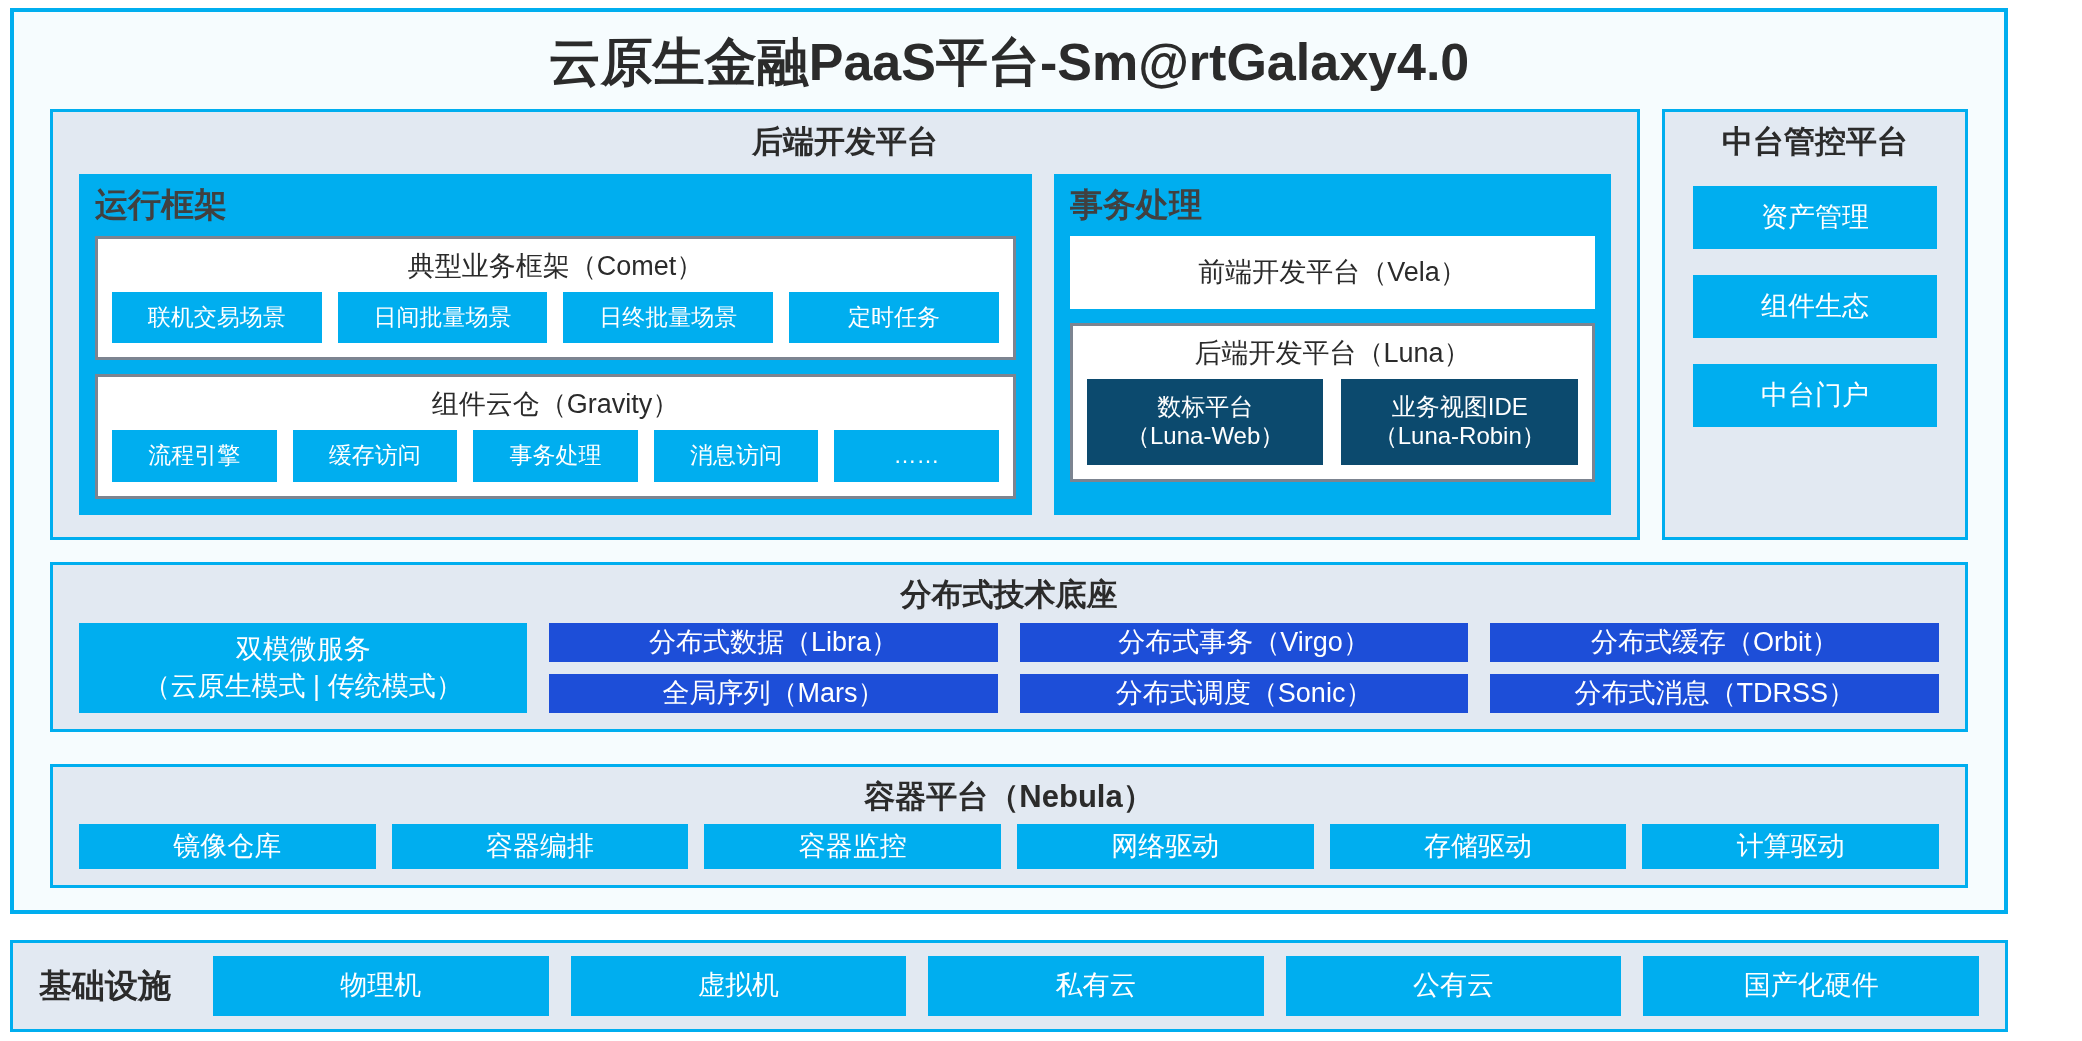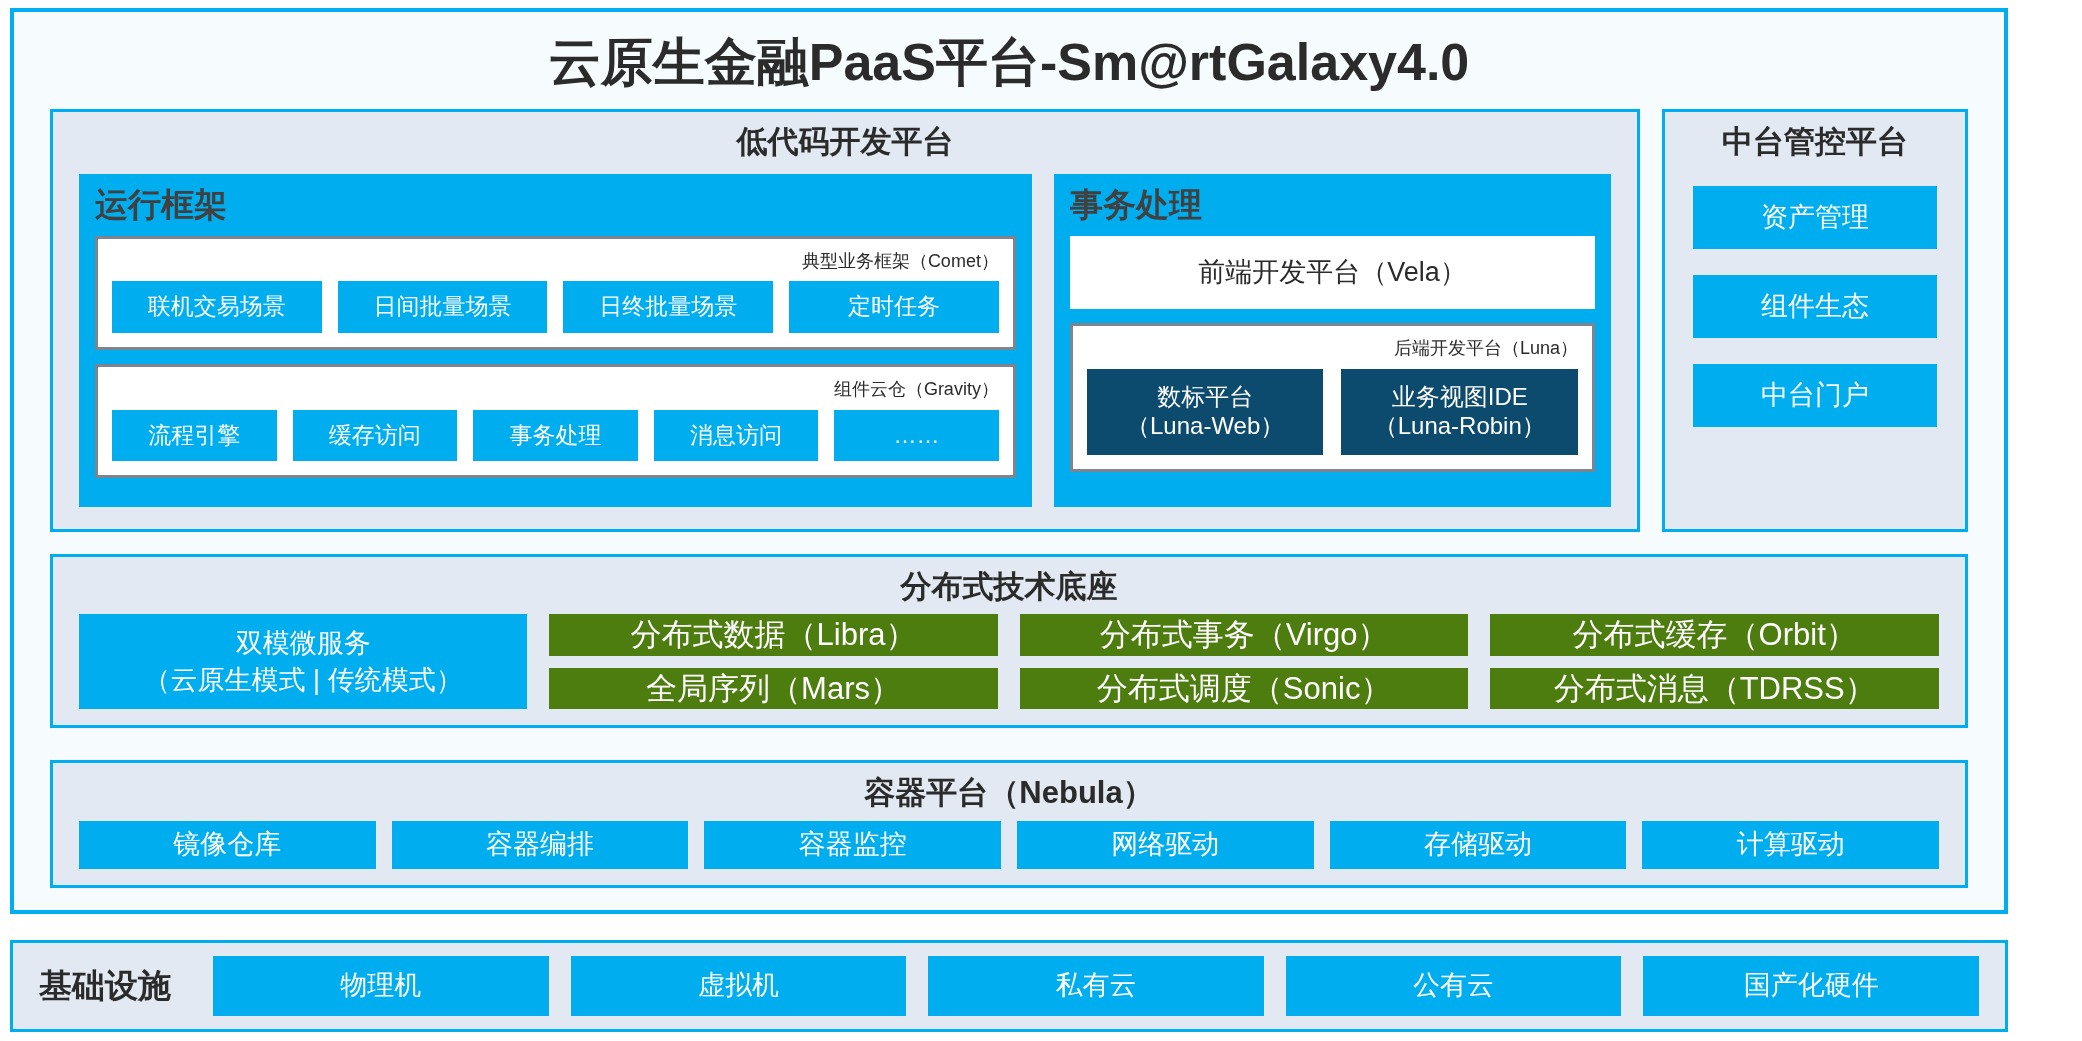--- a/index.html
+++ b/index.html
@@ -106,22 +106,22 @@
   .white-box {
     background: #FFFFFF;
     border: 3px solid #7C8490;
     box-sizing: border-box;
     padding: 8px 14px 14px 14px;
     display: flex;
     flex-direction: column;
   }
   .white-box + .white-box { margin-top: 14px; }
   .white-box-title {
-    text-align: right;
-    font-size: 18px;
+    text-align: center;
+    font-size: 27px;
     color: #2B2B2B;
     padding: 4px 0 10px 0;
     line-height: 1.15;
   }
   .chip-row {
     display: flex;
     gap: 16px;
   }
   .chip {
     background: #00AEEF;
@@ -210,23 +210,23 @@
     line-height: 1.35;
     text-align: center;
   }
   .dist-col {
     flex: 1 1 0;
     display: flex;
     flex-direction: column;
     gap: 12px;
   }
   .dist-cell {
-    background: #4d7c0f;
-    color: #FFFFFF;
-    font-size: 31px;
+    background: #1d4ed8;
+    color: #FFFFFF;
+    font-size: 27px;
     text-align: center;
     flex: 1 1 0;
     display: flex;
     align-items: center;
     justify-content: center;
     line-height: 1.15;
   }
 
   
   .container-panel {
@@ -289,21 +289,21 @@
 
 <div class="root">
 
   <div class="outer-frame">
 
     <div class="main-title">云原生金融PaaS平台-Sm@rtGalaxy4.0</div>
 
     <div class="row-top">
 
       <div class="panel lowcode-panel">
-        <div class="panel-title">低代码开发平台</div>
+        <div class="panel-title">后端开发平台</div>
 
         <div class="lowcode-body">
 
           <div class="blue-block runtime-block">
             <div class="blue-block-title">运行框架</div>
 
             <div class="white-box">
               <div class="white-box-title">典型业务框架（Comet）</div>
               <div class="chip-row">
                 <div class="chip">联机交易场景</div>

